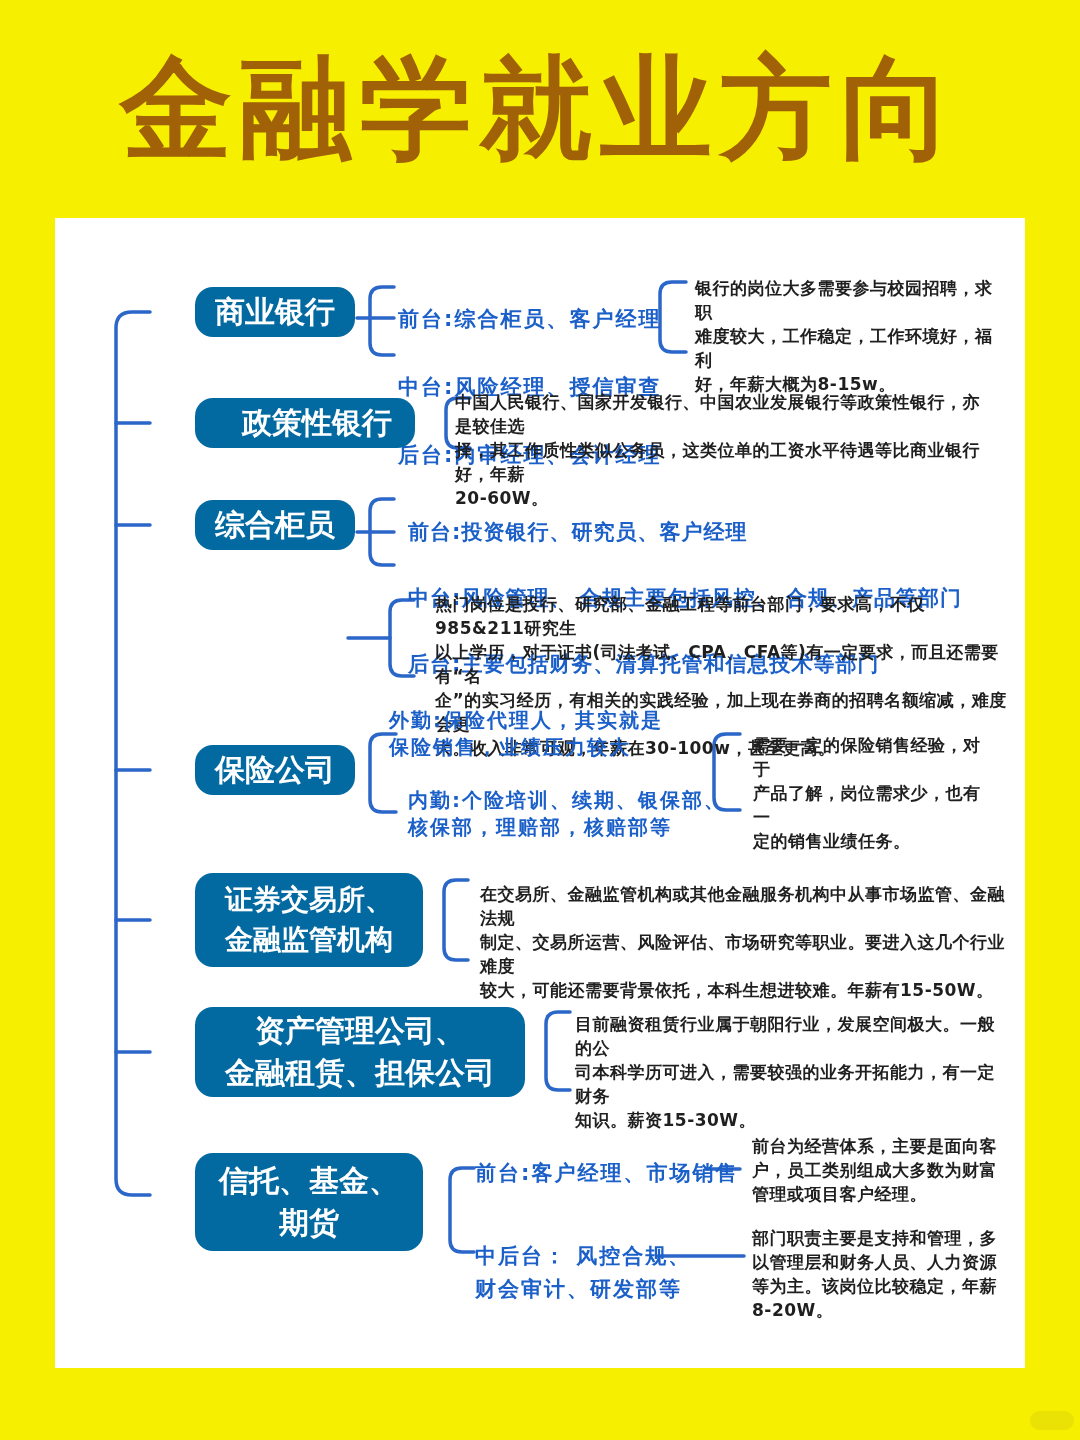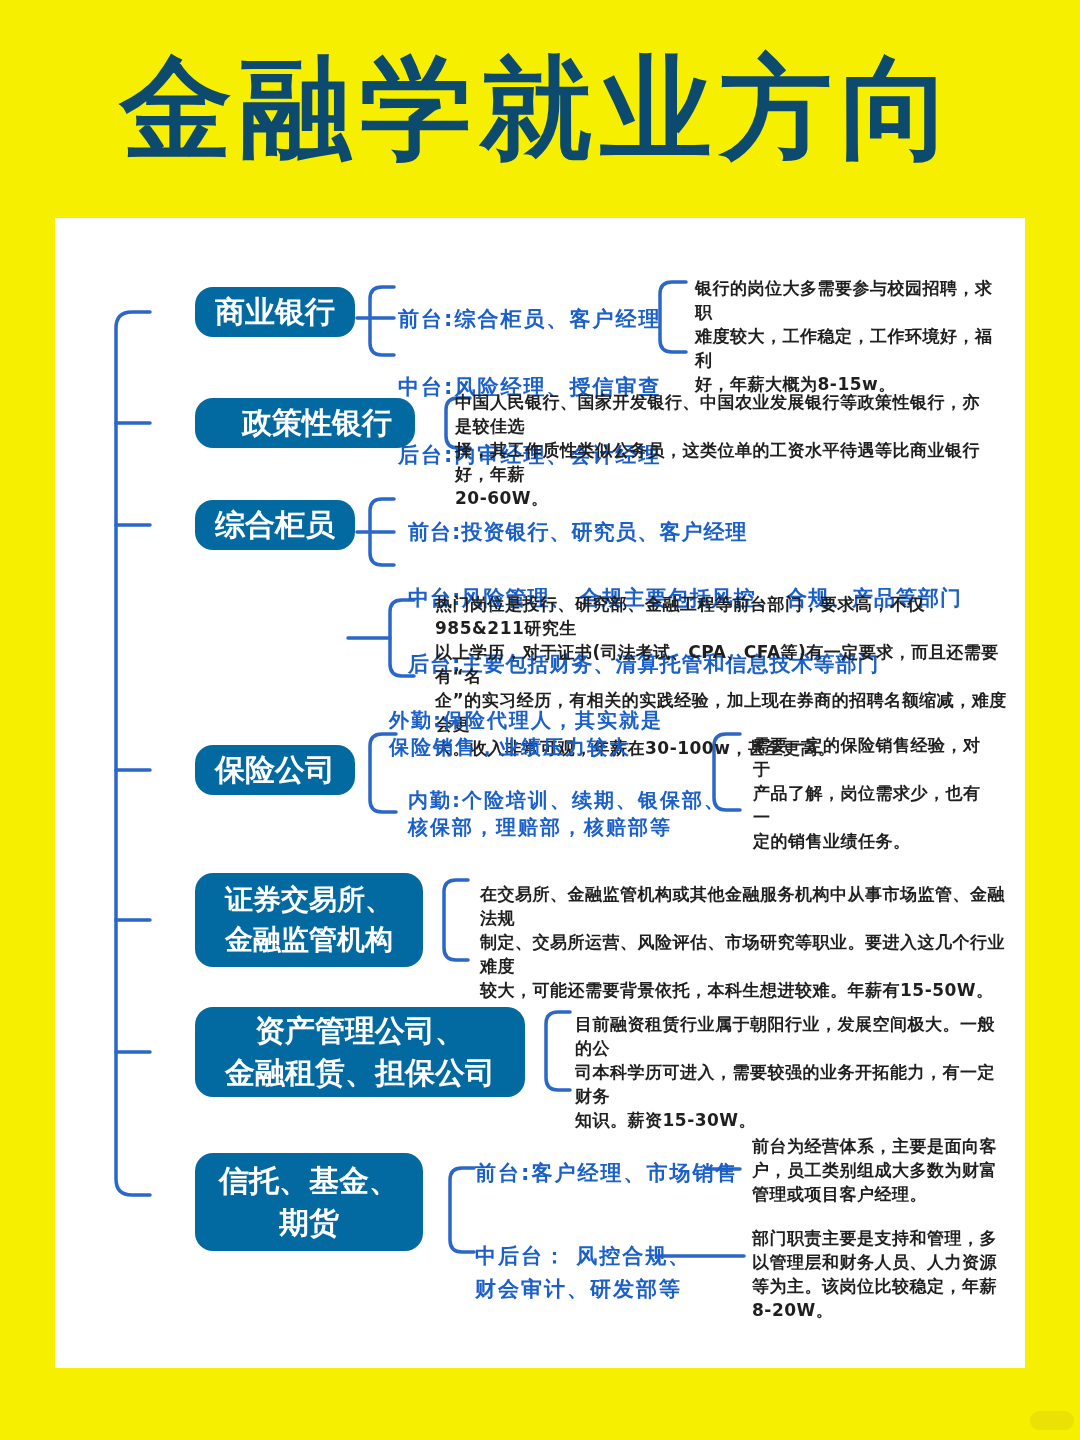--- a/index.html
+++ b/index.html
@@ -9,21 +9,21 @@
     font-family:"DejaVu Sans","Liberation Sans",sans-serif;
   }
   .stage{position:absolute;inset:0;}
   .panel{
     position:absolute;left:55px;top:218px;width:970px;height:1150px;
     background:#ffffff;
   }
   .page-title{
     position:absolute;left:0;top:48px;width:1080px;
     text-align:center;
-    font-size:112px;font-weight:900;color:#0c4a6e;
+    font-size:112px;font-weight:900;color:#a16207;
     letter-spacing:8px;line-height:120px;
     white-space:nowrap;
   }
   .cat-box{
     position:absolute;
     background:#0369a1;color:#ffffff;
     border-radius:18px;
     display:flex;align-items:center;justify-content:center;
     text-align:center;font-weight:900;
     white-space:pre-line;

